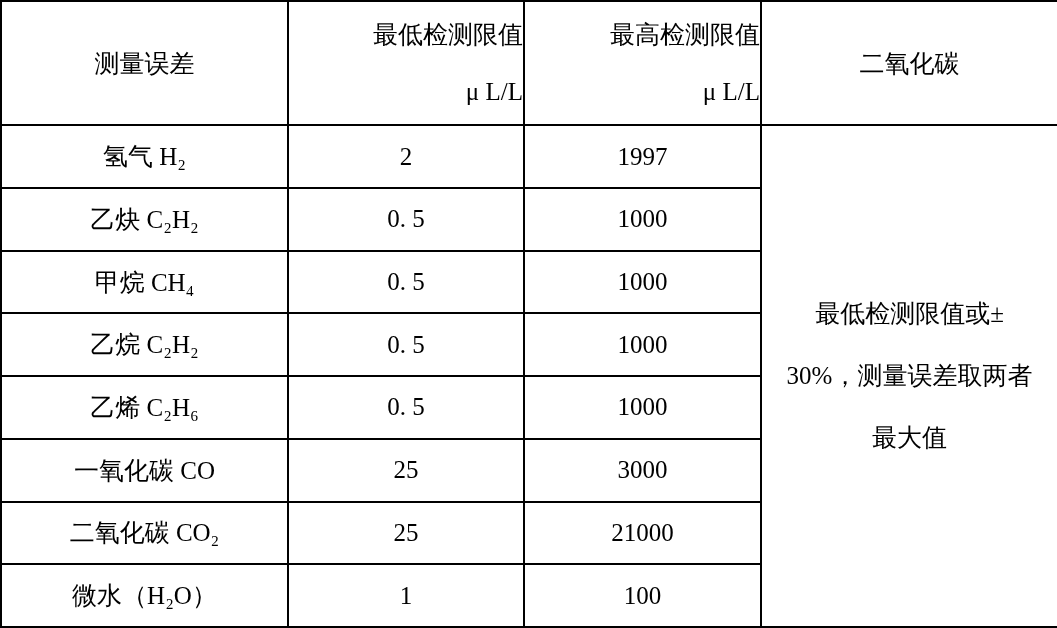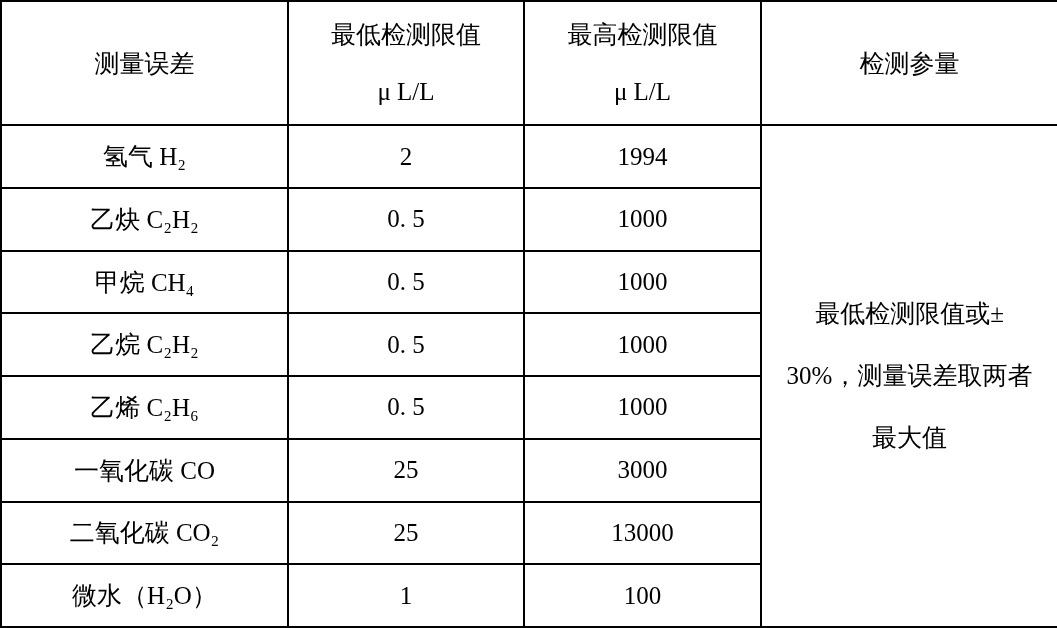--- a/index.html
+++ b/index.html
@@ -33,21 +33,21 @@
   tr.header-row {
     height: 123px;
   }
   tr.data-row {
     height: 62px;
   }
   .stacked {
     display: flex;
     flex-direction: column;
     justify-content: center;
-    align-items: center;
+    align-items: flex-end;
   }
   .stacked .line {
     line-height: 57px;
   }
   td.error-cell .line {
     line-height: 62px;
   }
 </style>
 </head>
 <body>
@@ -72,28 +72,28 @@
           <div class="line">μ L/L</div>
         </div>
       </td>
       <td>
         <div class="stacked">
           <div class="line">最高检测限值</div>
           <div class="line">μ L/L</div>
         </div>
       </td>
       <td>
-        <span>检测参量</span>
+        <span>二氧化碳</span>
       </td>
     </tr>
 
     <tr class="data-row">
       <td><span>氢气 H₂</span></td>
       <td><span>2</span></td>
-      <td><span>1994</span></td>
+      <td><span>1997</span></td>
       <td class="error-cell" rowspan="8">
         <div class="line">最低检测限值或±</div>
         <div class="line">30%，测量误差取两者</div>
         <div class="line">最大值</div>
       </td>
     </tr>
 
     <tr class="data-row">
       <td><span>乙炔 C₂H₂</span></td>
       <td><span>0. 5</span></td>
@@ -120,21 +120,21 @@
 
     <tr class="data-row">
       <td><span>一氧化碳 CO</span></td>
       <td><span>25</span></td>
       <td><span>3000</span></td>
     </tr>
 
     <tr class="data-row">
       <td><span>二氧化碳 CO₂</span></td>
       <td><span>25</span></td>
-      <td><span>13000</span></td>
+      <td><span>21000</span></td>
     </tr>
 
     <tr class="data-row">
       <td><span>微水（H₂O）</span></td>
       <td><span>1</span></td>
       <td><span>100</span></td>
     </tr>
 
   </tbody>
     </table>

